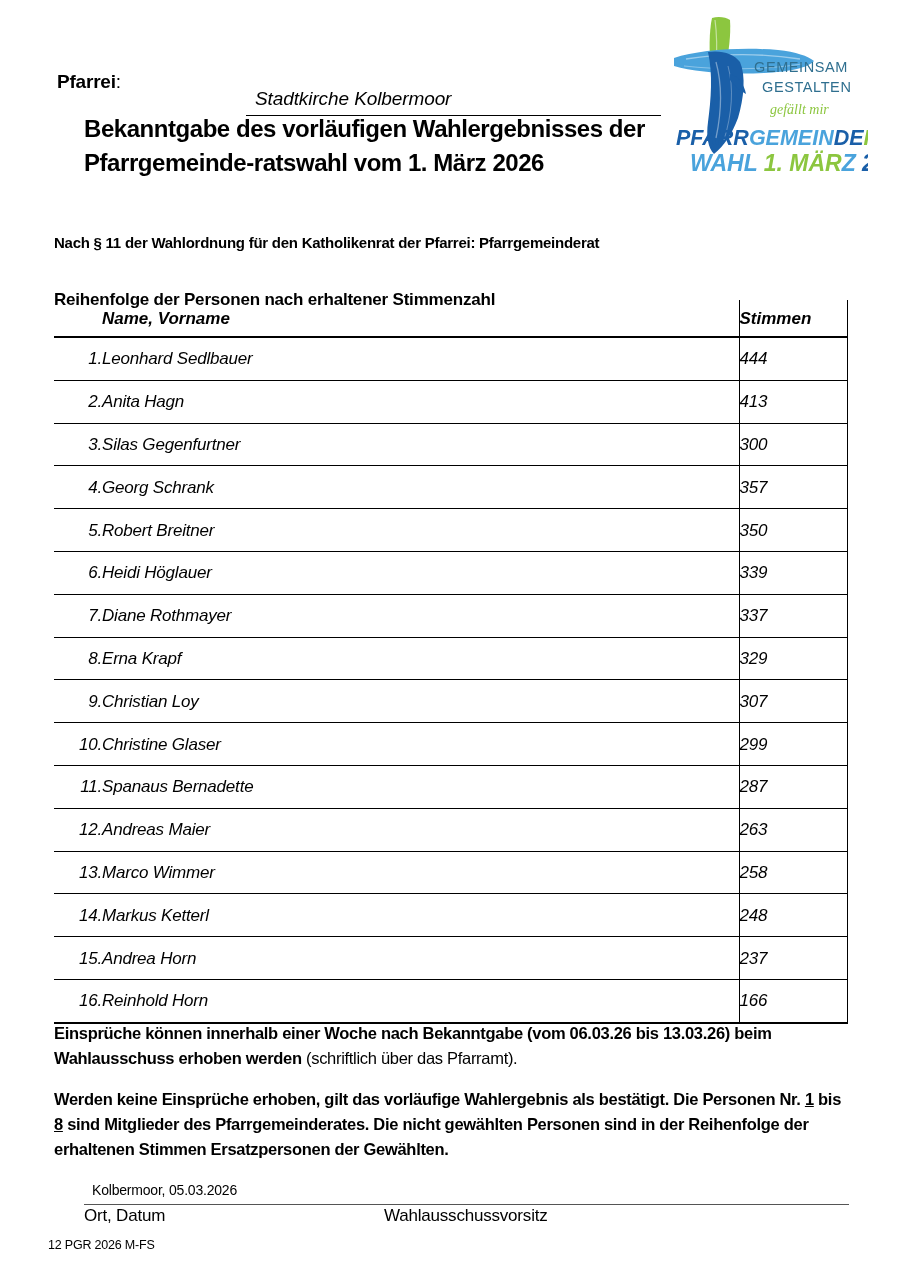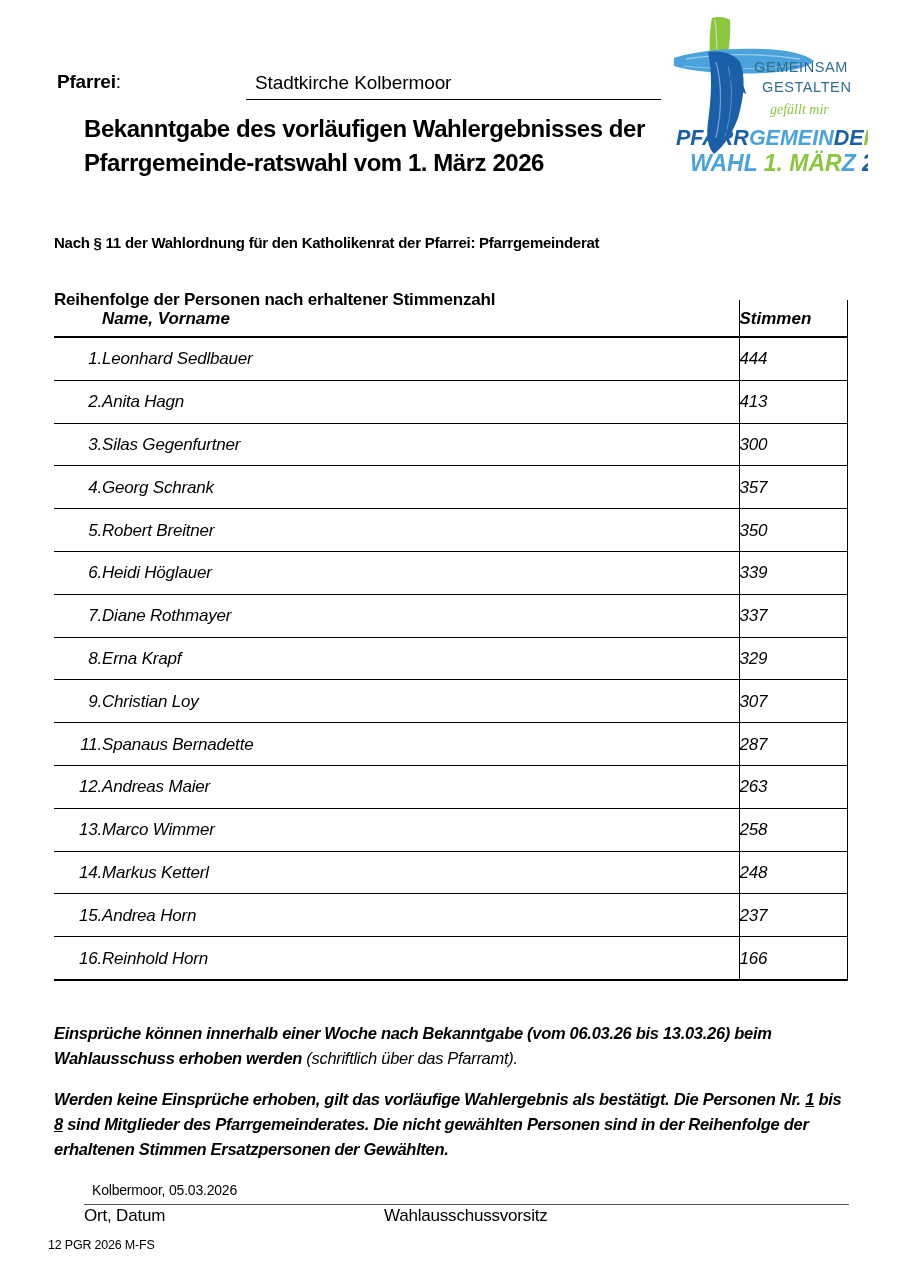--- a/index.html
+++ b/index.html
@@ -47,24 +47,25 @@
     left: 0;
     top: 2px;
     font-size: 19px;
     font-weight: bold;
     letter-spacing: -0.2px;
   }
   .pfarrei-label .colon { font-weight: normal; }
   .pfarrei-value-wrap {
     position: absolute;
     left: 189px;
-    top: 0;
+    top: 16px;
     width: 415px;
     border-bottom: 1.6px solid #000;
     height: 30px;
+    font-style: italic;
   }
   .pfarrei-value {
     font-size: 19px;
     font-weight: normal;
     letter-spacing: -0.1px;
     display: block;
     padding-left: 9px;
     line-height: 28px;
   }
 
@@ -175,21 +176,20 @@
 
   
   .note {
     position: absolute;
     left: 54px;
     width: 795px;
     font-size: 16.5px;
     font-weight: bold;
     line-height: 25px;
     letter-spacing: -0.3px;
-    font-style: italic;
   }
   .note-1 { top: 1021px; }
   .note-2 { top: 1087px; }
   .note .light { font-weight: normal; }
   .note u { text-decoration: underline; }
 
   
   .sig {
     position: absolute;
     top: 1180px;
@@ -341,20 +341,25 @@
           <td class="cell-num">8.</td>
           <td class="cell-name">Erna Krapf</td>
           <td class="cell-vote">329</td>
         </tr>
         <tr>
           <td class="cell-num">9.</td>
           <td class="cell-name">Christian Loy</td>
           <td class="cell-vote">307</td>
         </tr>
         <tr>
+          <td class="cell-num">10.</td>
+          <td class="cell-name">Christine Glaser</td>
+          <td class="cell-vote">299</td>
+        </tr>
+        <tr>
           <td class="cell-num">11.</td>
           <td class="cell-name">Spanaus Bernadette</td>
           <td class="cell-vote">287</td>
         </tr>
         <tr>
           <td class="cell-num">12.</td>
           <td class="cell-name">Andreas Maier</td>
           <td class="cell-vote">263</td>
         </tr>
         <tr>

